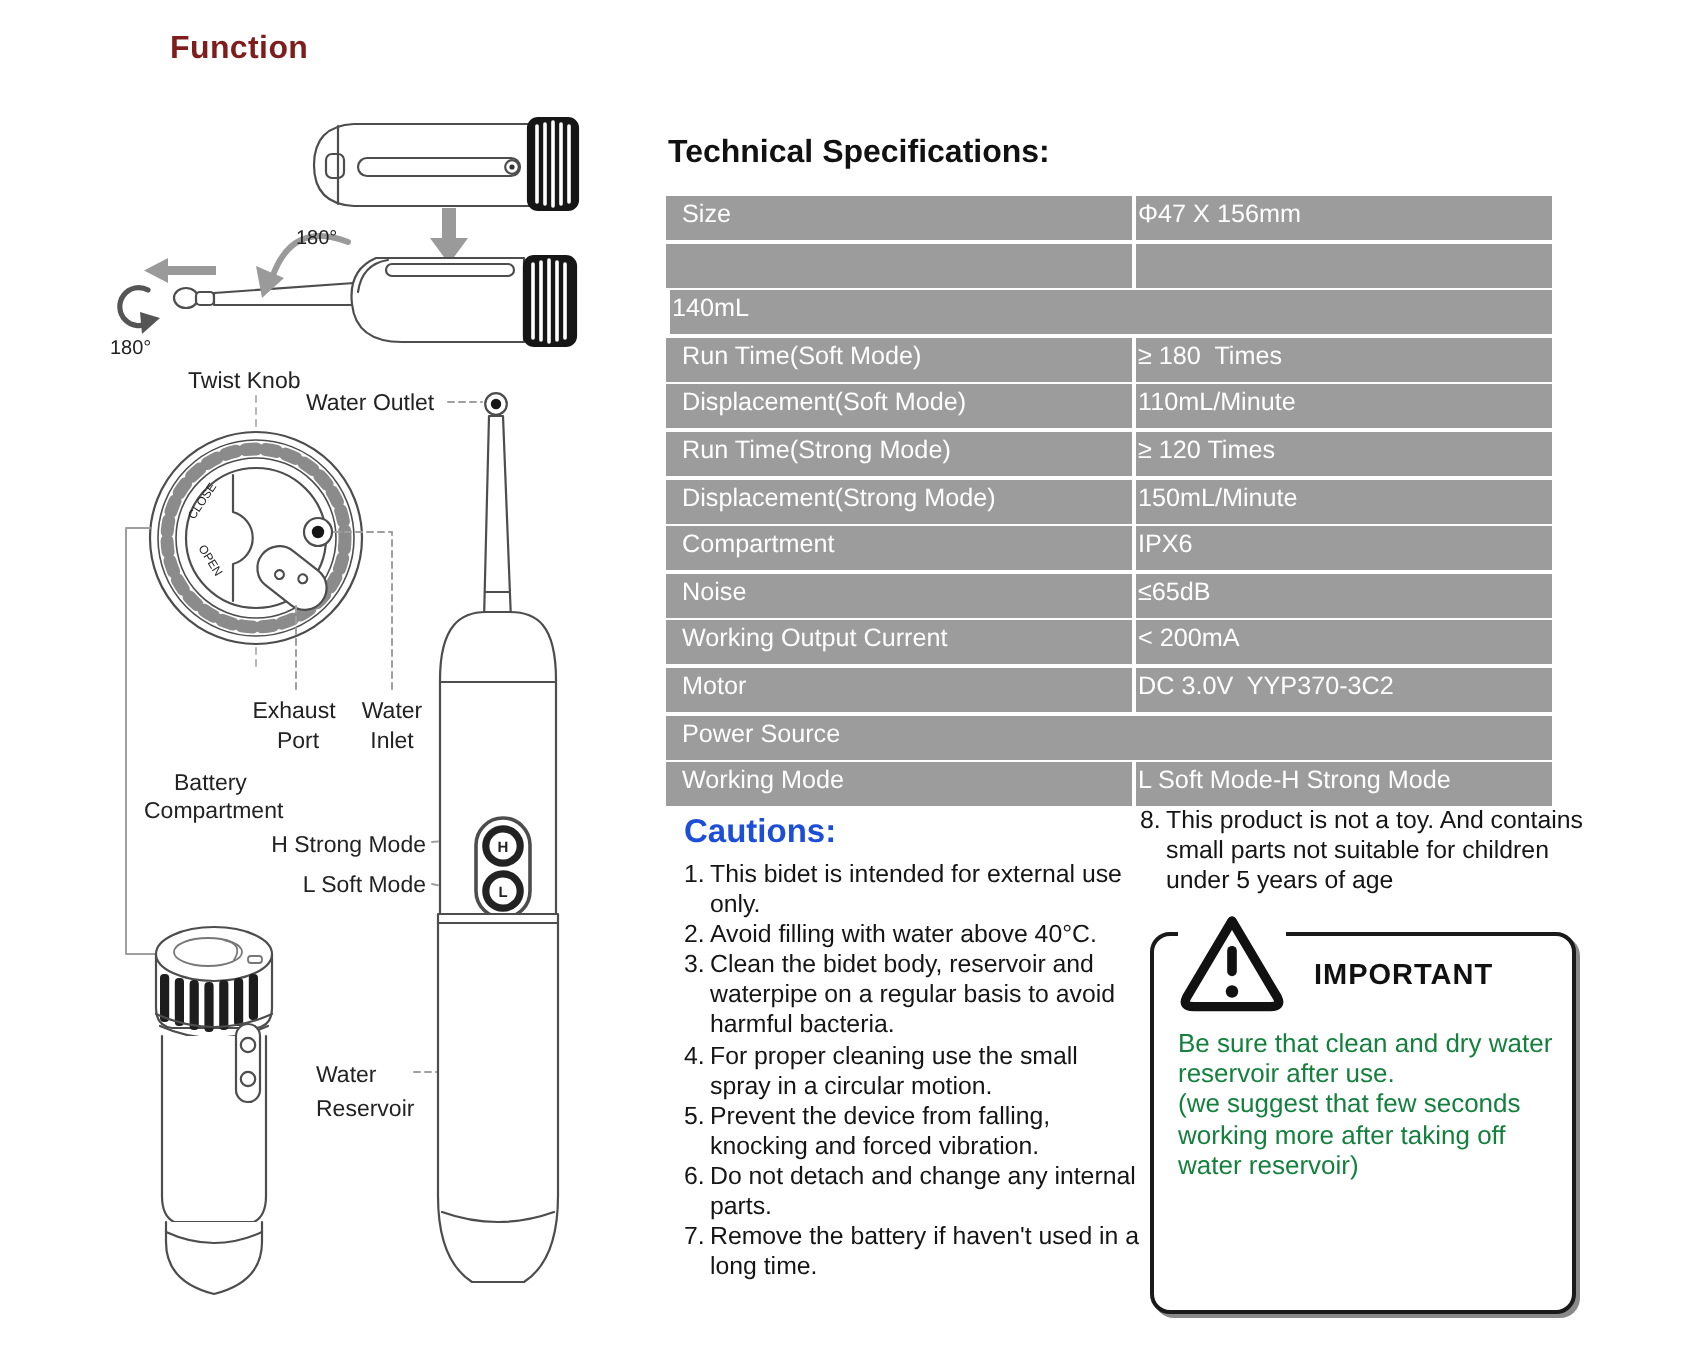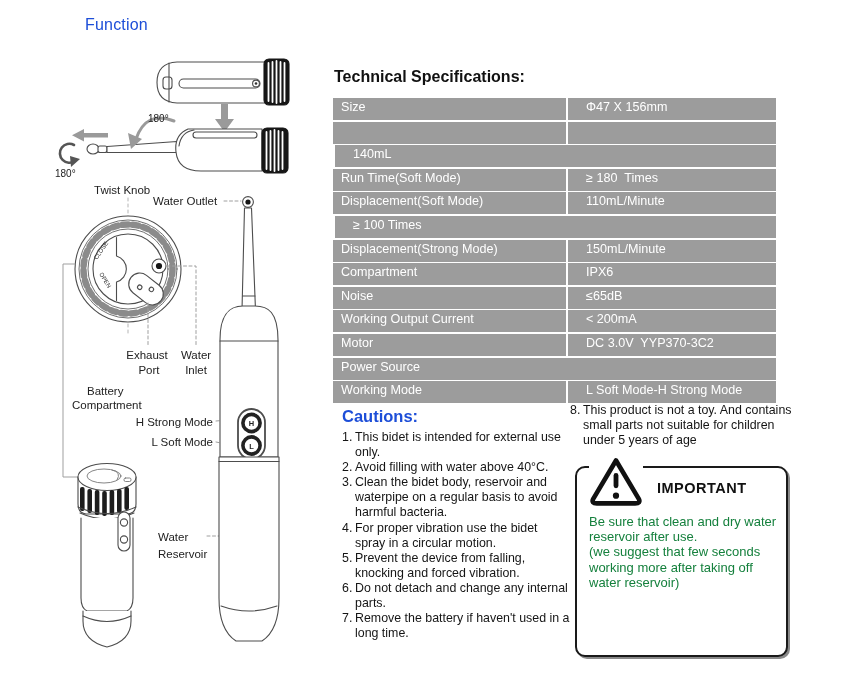--- a/index.html
+++ b/index.html
@@ -1,27 +1,27 @@
 <!DOCTYPE html>
 <html><head>
 <meta charset="utf-8">
 <style>
   * { margin:0; padding:0; box-sizing:border-box; }
   body { background:#fff; font-family:"Liberation Sans", sans-serif; }
   .page { position:relative; width:848px; height:681px; background:#fff; overflow:hidden; color:#111; }
 
-  .function-title { position:absolute; left:85px; top:16px; font-size:16px; font-weight:normal; color:#1d4ed8; letter-spacing:.2px; }
+  .function-title { position:absolute; left:85px; top:16px; font-size:16px; font-weight:bold; color:#7f1d1d; letter-spacing:.2px; }
 
   .diagram-svg { position:absolute; left:0; top:0; width:340px; height:681px; }
 
   .specs-title { position:absolute; left:334px; top:68px; font-size:16px; font-weight:bold; color:#111; }
   .spec-table { position:absolute; left:333px; top:98px; width:443px; }
   .spec-row { display:flex; height:22px; margin-bottom:1.6px; background:#9c9c9c;gap:28px; }
   .spec-label { width:205px; padding-left:8px; font-size:12.6px; color:#fff; line-height:19.5px; white-space:pre; }
-  .spec-value { flex:1; border-left:2px solid #fff; padding-left:18px; font-size:12.6px; color:#fff; line-height:19.5px; white-space:pre; }
+  .spec-value { flex:1; border-left:2px solid #fff; padding-left:1px; font-size:12.6px; color:#fff; line-height:19.5px; white-space:pre; }
 
   .cautions-left { position:absolute; left:342px; top:391px; width:229px; }
   .cautions-title { font-size:16.5px; font-weight:bold; margin-bottom:4px; color:#1d4ed8;margin-top:16px; }
   .caution-item { display:flex; font-size:12.4px; line-height:15.1px; color:#151515; }
   .caution-num { flex:0 0 13px; }
   .caution-text { flex:1; }
 
   .cautions-right { position:absolute; left:570px; top:403px; width:224px; }
 
   .important-box { position:absolute; left:575px; top:466px; width:213px; height:191px;
@@ -204,21 +204,22 @@
         <div class="spec-label">Run Time(Soft Mode)</div>
         <div class="spec-value">≥ 180  Times</div>
       </div>
 
       <div class="spec-row">
         <div class="spec-label">Displacement(Soft Mode)</div>
         <div class="spec-value">110mL/Minute</div>
       </div>
 
       <div class="spec-row">
-        <div class="spec-value">≥ 100 Times</div>
+        <div class="spec-label">Run Time(Strong Mode)</div>
+        <div class="spec-value">≥ 120 Times</div>
       </div>
 
       <div class="spec-row">
         <div class="spec-label">Displacement(Strong Mode)</div>
         <div class="spec-value">150mL/Minute</div>
       </div>
 
       <div class="spec-row">
         <div class="spec-label">Compartment</div>
         <div class="spec-value">IPX6</div>
@@ -263,21 +264,21 @@
           <span class="caution-text">Avoid filling with water above 40°C.</span>
         </div>
 
         <div class="caution-item">
           <span class="caution-num">3.</span>
           <span class="caution-text">Clean the bidet body, reservoir and waterpipe on a regular basis to avoid harmful bacteria.</span>
         </div>
 
         <div class="caution-item">
           <span class="caution-num">4.</span>
-          <span class="caution-text">For proper vibration use the bidet spray in a circular motion.</span>
+          <span class="caution-text">For proper cleaning use the small spray in a circular motion.</span>
         </div>
 
         <div class="caution-item">
           <span class="caution-num">5.</span>
           <span class="caution-text">Prevent the device from falling, knocking and forced vibration.</span>
         </div>
 
         <div class="caution-item">
           <span class="caution-num">6.</span>
           <span class="caution-text">Do not detach and change any internal parts.</span>

